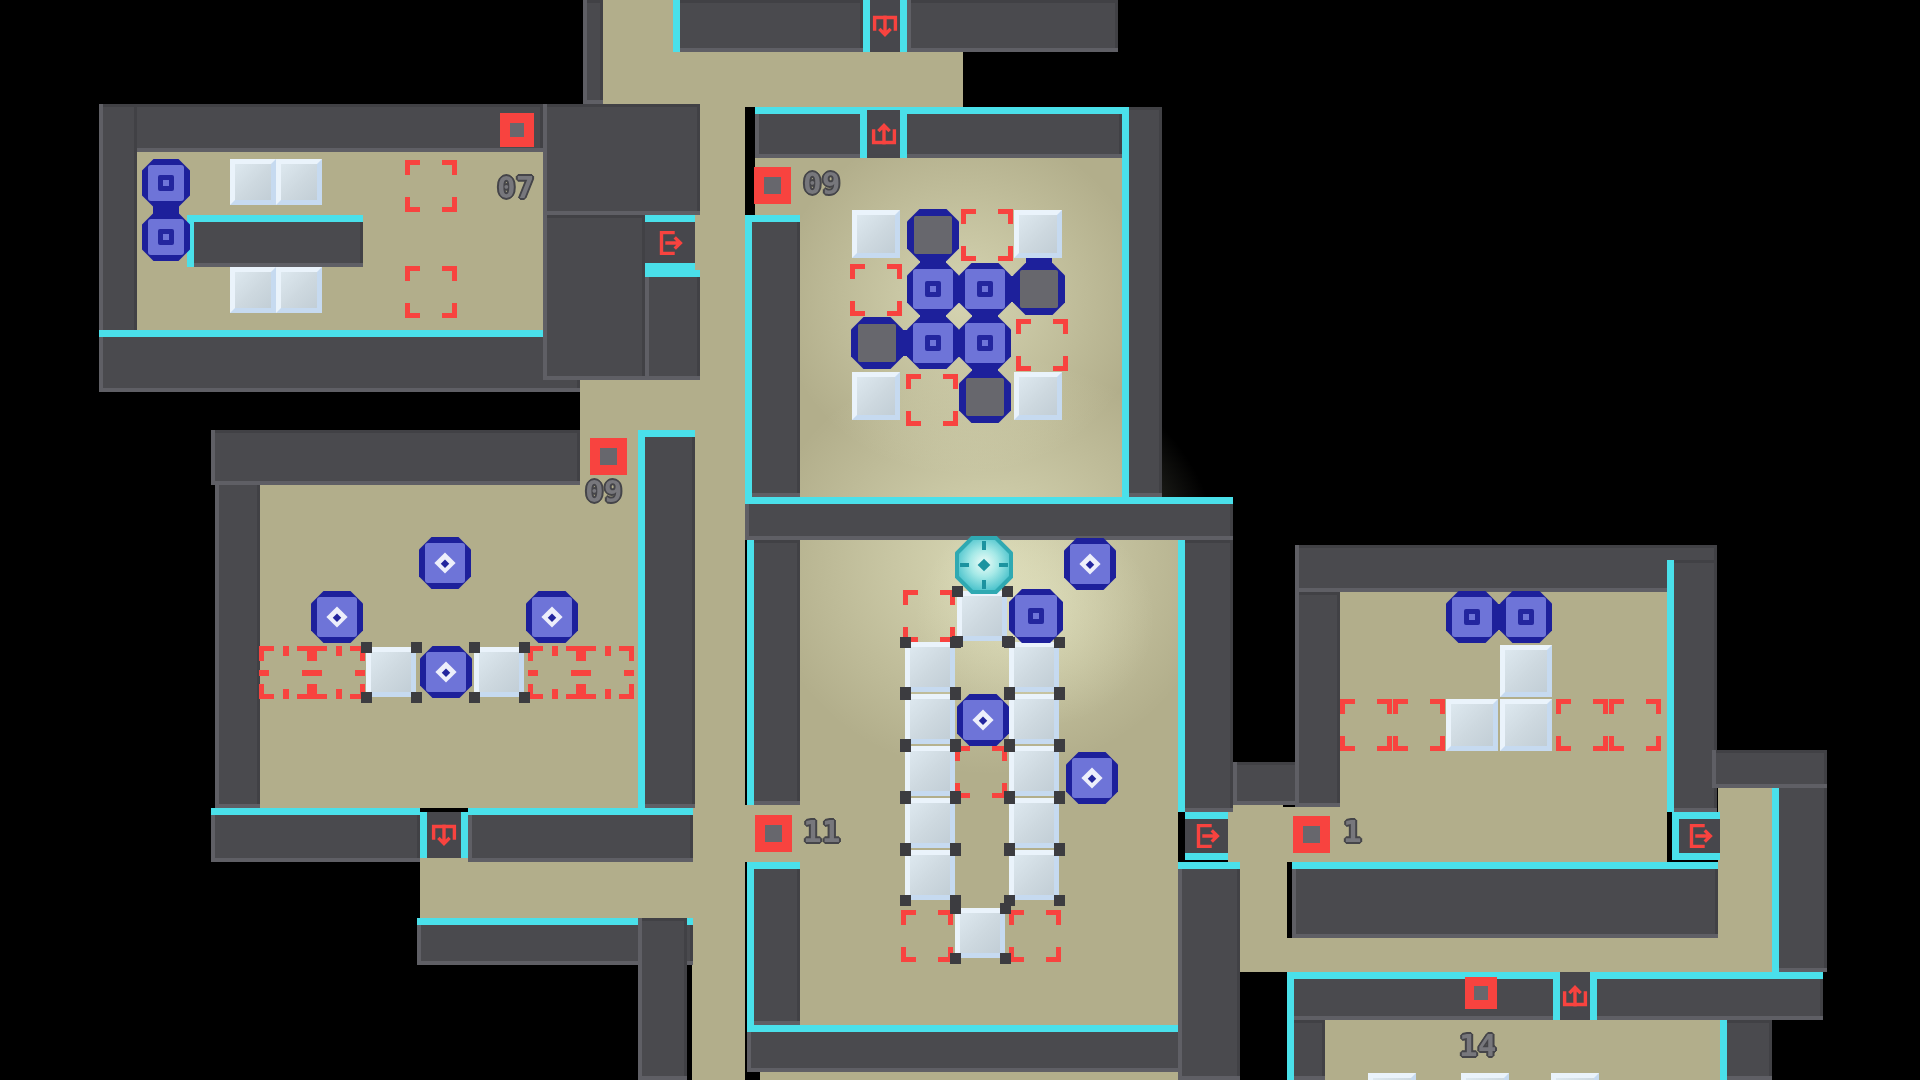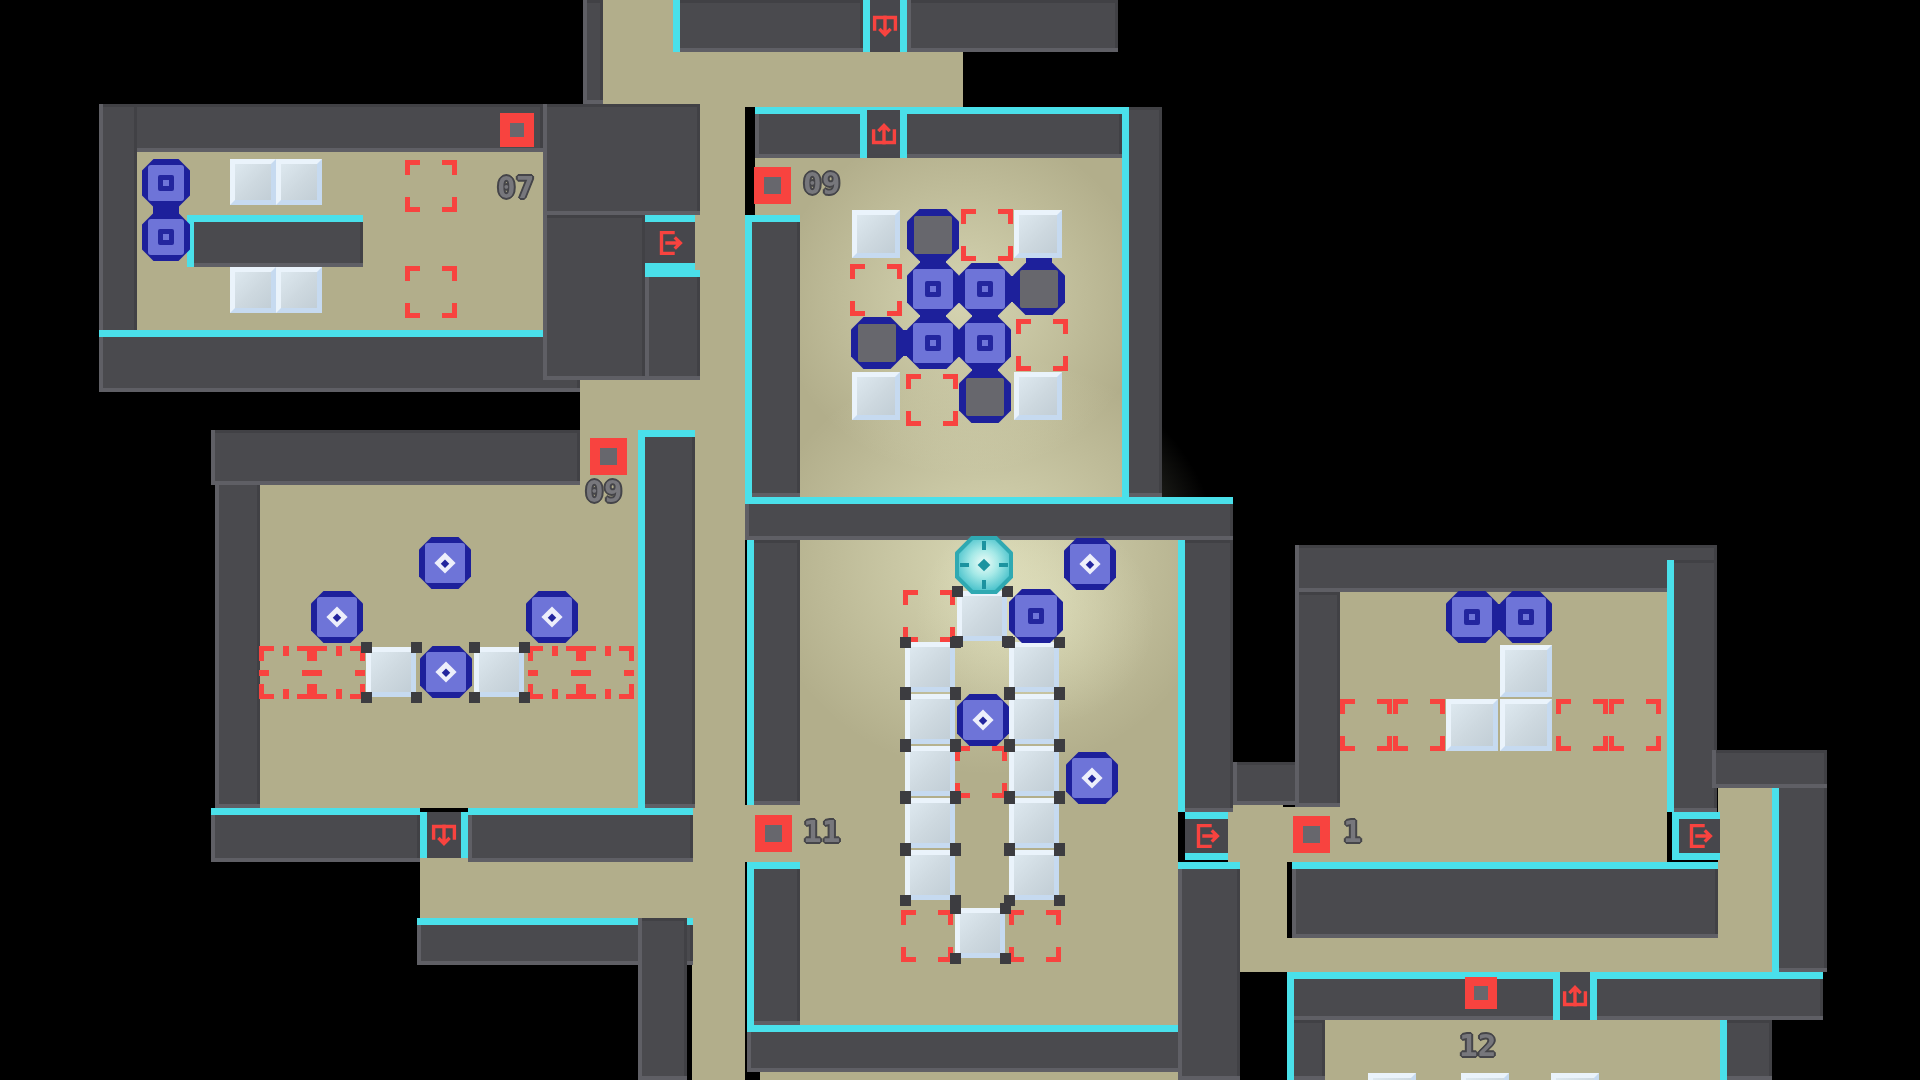--- a/index.html
+++ b/index.html
@@ -522,21 +522,21 @@
       <i></i>
     </div>
     <div class="lbl" style="left: 803px; top: 816px;">11</div>
     <div class="btn" style="left: 1293px; top: 816px; width: 37px; height: 37px;">
       <i></i>
     </div>
     <div class="lbl" style="left: 1343px; top: 816px;">1</div>
     <div class="btn" style="left: 1465px; top: 977px; width: 32px; height: 32px;">
       <i></i>
     </div>
-    <div class="lbl" style="left: 1459px; top: 1030px;">12</div>
+    <div class="lbl" style="left: 1459px; top: 1030px;">14</div>
     <div class="player" style="left: 955px; top: 536px; width: 58px; height: 58px;">
       <span class="pin"></span>
       <span class="d dn"></span>
       <span class="d ds"></span>
       <span class="d dw"></span>
       <span class="d de"></span>
       <span class="d dc"></span>
     </div>
   </div>
 

